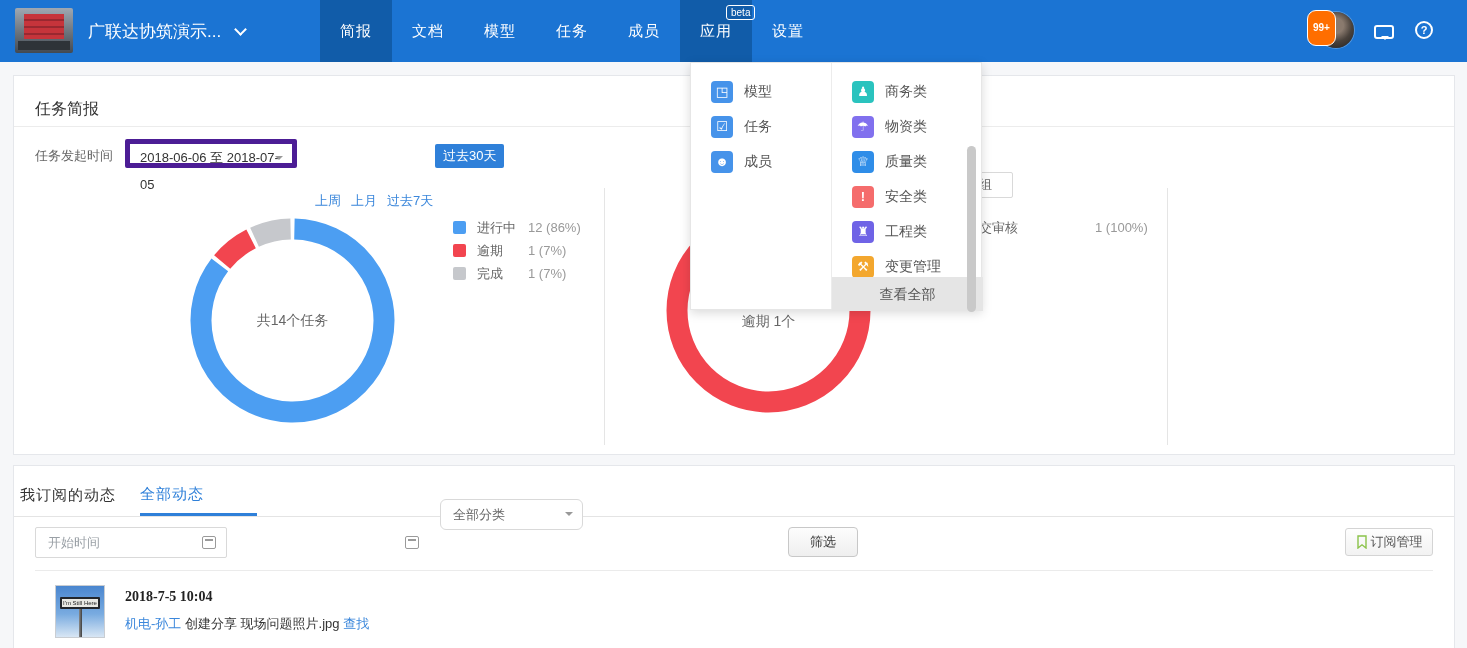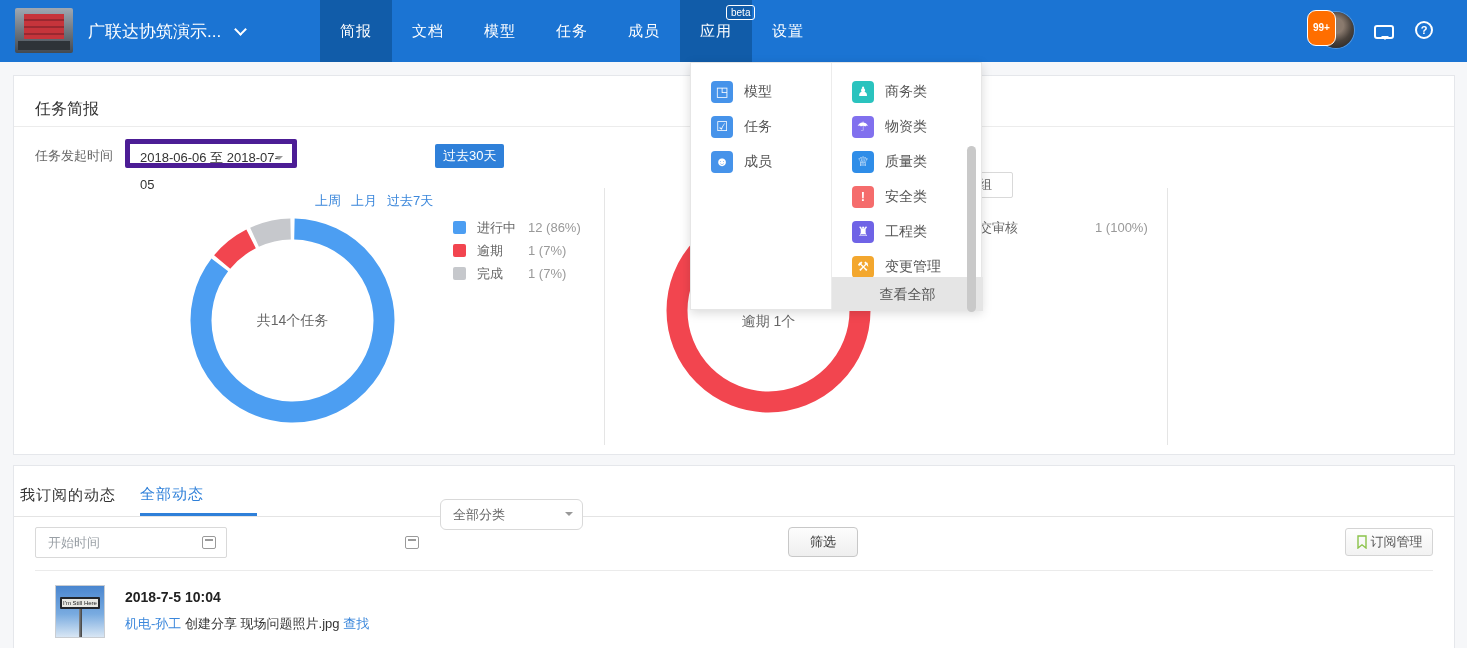--- a/index.html
+++ b/index.html
@@ -97,21 +97,21 @@
                 line-height:28px; z-index:1;margin-left:28px; }
   .btn-subscribe { position:absolute; left:1345px; top:528px; width:88px; height:28px; border:1px solid #D4D4D4; border-radius:3px;
                    background:linear-gradient(180deg,#FEFEFE,#F2F2F2); font-size:13px; color:#555; z-index:1;
                    display:flex; align-items:center; justify-content:center; gap:3px; }
   .thumb { position:absolute; left:55px; top:585px; width:50px; height:53px; border:1px solid #C9CDD2; z-index:1;
            background:linear-gradient(180deg,#4a86cf 0%,#79abe0 55%,#d8e6f4 100%); overflow:hidden; }
   .sign { position:absolute; left:4px; top:11px; width:40px; height:12px; background:#23262b; border-radius:1px; }
   .sign-inner { position:absolute; left:2px; top:2px; right:2px; bottom:2px; background:#e9e9e3; color:#1c1c1c;
                 font-size:6px; line-height:8px; text-align:center; white-space:nowrap; overflow:hidden; }
   .pole { position:absolute; left:23px; top:23px; width:3px; height:30px; background:linear-gradient(90deg,#8a8a8a,#3f3f3f); }
-  .item-time { position:absolute; left:125px; top:589px; font-size:14px; font-weight:bold; color:#222; z-index:1; }
+  .item-time { position:absolute; left:125px; top:589px; font-size:14px; font-weight:bold; color:#222; z-index:1;font-family:Liberation Serif, serif; }
   .item-line { position:absolute; left:125px; top:615px; font-size:13px; color:#333; z-index:1; white-space:nowrap; }
   .blue-link { color:#3B87DB; }
 </style>
 </head>
 <body>
 
 <div id="app" data-interactable="false">
 
   <header class="navbar" data-interactable="false">
     <div class="logo" data-interactable="false">

